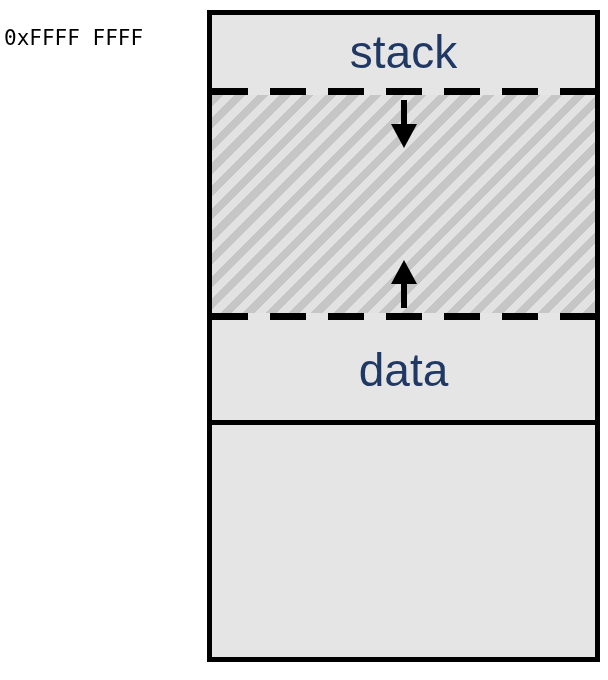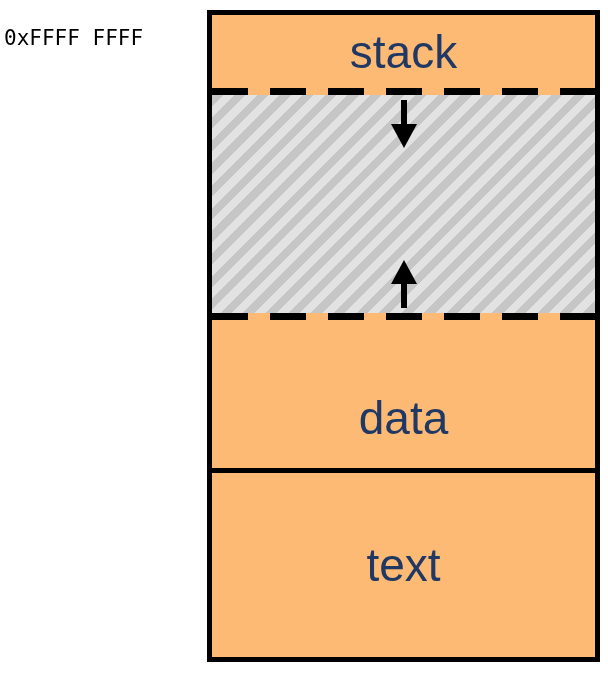--- a/index.html
+++ b/index.html
@@ -27,21 +27,21 @@
   .addr-top{top:26px;left:4px;}
   .addr-bottom{top:638px;left:2px;}
   .memory-box{
     position:absolute;
     left:207px;top:10px;
     width:393px;height:652px;
     border:5px solid var(--border);
     box-sizing:border-box;
     display:flex;
     flex-direction:column;
-    background:#fdba74;
+    background:#e5e5e5;
     text-align:right;
   }
   .section{
     display:flex;
     align-items:center;
     justify-content:center;
     box-sizing:border-box;
   }
   .section .label{
     color:var(--label);
@@ -65,21 +65,21 @@
   .arrow{
     position:absolute;
     left:50%;
     transform:translateX(-50%);
   }
   .arrow-down{top:5px;}
   .arrow-up{bottom:5px;}
   .arrow svg{display:block;}
   .arrow svg *{fill:var(--border);}
   .sec-heap{height:105px;border-bottom:5px solid var(--border);}
-  .sec-data{height:105px;border-bottom:5px solid var(--border);margin-top:48px;}
+  .sec-data{height:105px;border-bottom:5px solid var(--border);}
   .sec-text{flex:1;}
 </style>
 </head>
 <body>
 
 <div class="canvas">
 
   <div class="addr addr-top">0xFFFF FFFF</div>
 
 
@@ -106,18 +106,15 @@
       </span>
     </div>
 
     <div class="dashed"></div>
 
 
     <div class="section sec-data">
       <span class="label">data</span>
     </div>
 
-    <div class="section sec-text">
-      <span class="label">text</span>
-    </div>
 
   </div>
 </div>
 
 </body></html>

